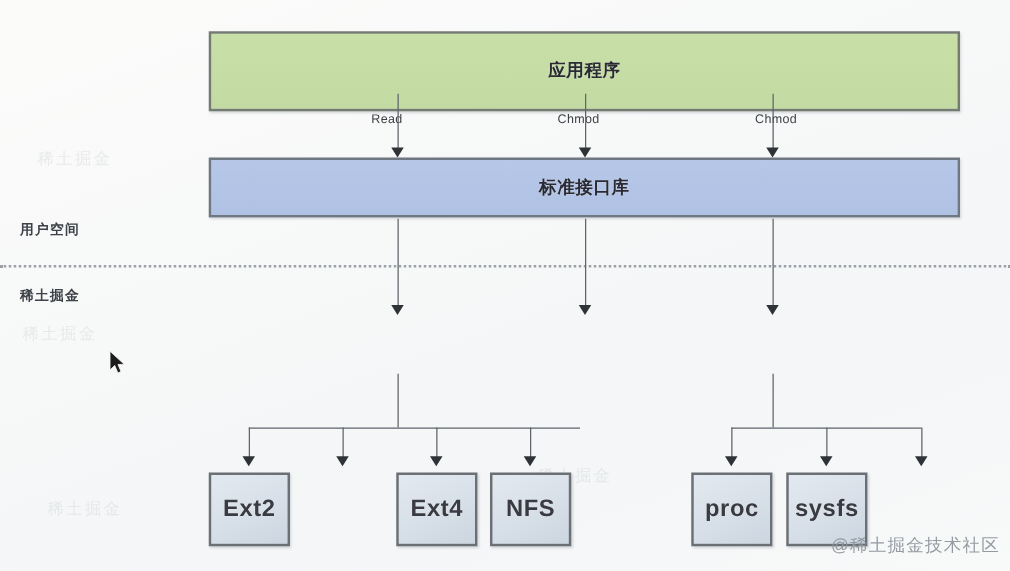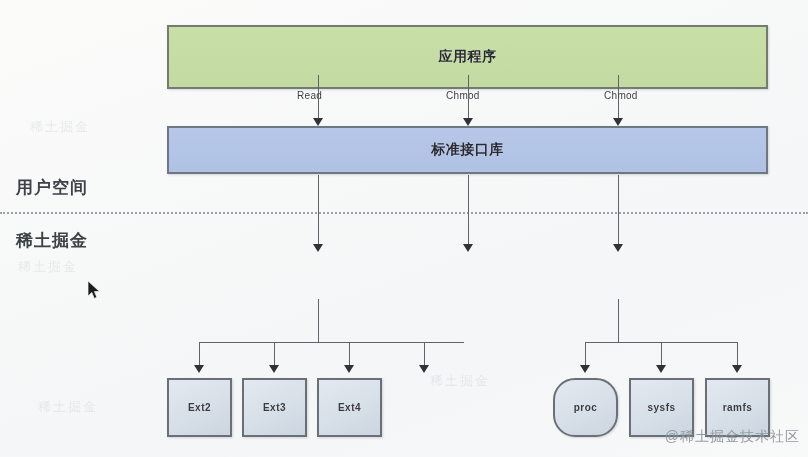--- a/index.html
+++ b/index.html
@@ -59,21 +59,21 @@
     border-color: #6d6a77;
   }
 
   
   .leaf {
     top: 378px;
     height: 59px;
     width: 65px;
     background: linear-gradient(155deg, #e3e9f0 0%, #d7dfe8 55%, #ccd6e0 100%);
     border-color: #6b7076;
-    font-size: 10px;
+    font-size: 19px;
     font-weight: 600;
     color: #3a3a42;
   }
 
   
   .vline {
     position: absolute;
     width: 1px;
     background: #5f646a;
   }
@@ -106,21 +106,21 @@
     position: absolute;
     left: 0;
     top: 212px;
     width: 808px;
     height: 0;
     border-top: 2px dotted #9aa0a6;
   }
   .space-label {
     position: absolute;
     left: 16px;
-    font-size: 17px;
+    font-size: 11px;
     font-weight: 700;
     color: #3d4248;
     letter-spacing: 1px;
     white-space: nowrap;
   }
   #user-space-label { top: 176px; }
   #kernel-space-label { top: 229px; }
 
   
   #watermark {
@@ -220,35 +220,32 @@
 
   <div class="vline" style="left:661px; top:342px; height:28px;"></div>
   <div class="arrowhead" style="left:656px; top:365px;"></div>
 
   <div class="vline" style="left:737px; top:342px; height:28px;"></div>
   <div class="arrowhead" style="left:732px; top:365px;"></div>
 
   <div class="box leaf" style="left:167px;">
     <span class="lbl">Ext2</span>
   </div>
-  <div class="box leaf" style="left:242px;">
-    <span class="lbl">Ext3</span>
-  </div>
   <div class="box leaf" style="left:317px;">
     <span class="lbl">Ext4</span>
   </div>
-
-  <div class="box leaf" style="left:553px;border-radius:22px;">
+  <div class="box leaf" style="left:392px;">
+    <span class="lbl">NFS</span>
+  </div>
+
+  <div class="box leaf" style="left:553px;">
     <span class="lbl">proc</span>
   </div>
   <div class="box leaf" style="left:629px;">
     <span class="lbl">sysfs</span>
-  </div>
-  <div class="box leaf" style="left:705px;">
-    <span class="lbl">ramfs</span>
   </div>
 
   <div id="watermark">@稀土掘金技术社区</div>
 
   <svg id="mouse-cursor" viewBox="0 0 13 19">
     <polygon points="0,0 0,15 3.8,11.4 6.3,17.4 8.8,16.2 6.4,10.6 11.4,10.4" fill="#1c1c1c" stroke="#f2f2f2" stroke-width="0.7"></polygon>
   </svg>
 
 </div>
 

